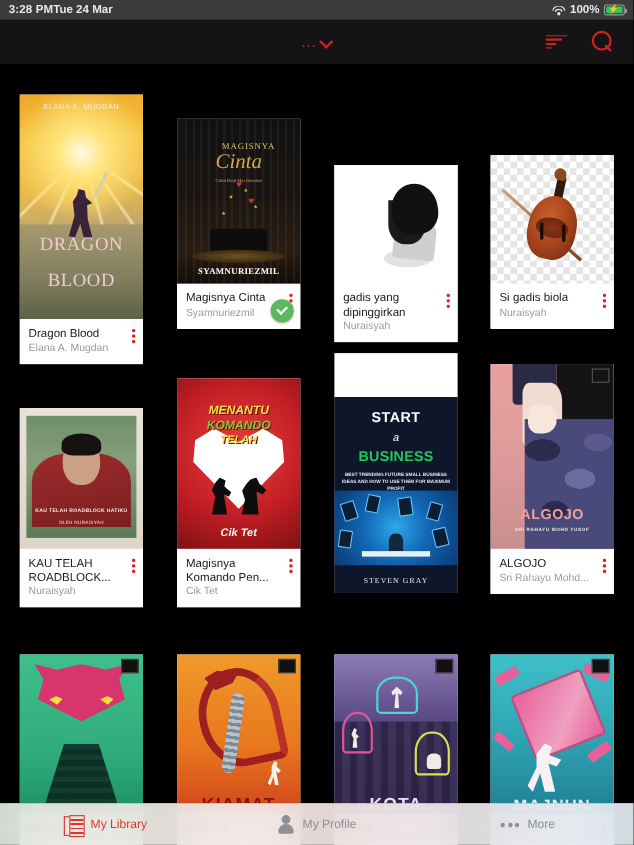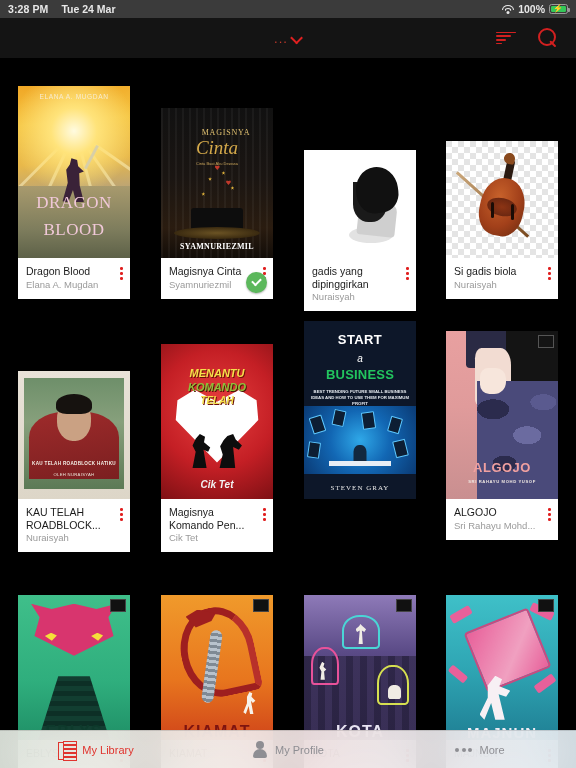--- a/index.html
+++ b/index.html
@@ -9,21 +9,21 @@
     font-family:"Liberation Sans", sans-serif;
     -webkit-font-smoothing:antialiased;
   }
 
   
   .statusbar{
     height:18px; background:#3b3b3b; color:#e8e8e8;
     display:flex; align-items:center; padding:0 8px;
     font-size:10.5px; position:relative; z-index:40;
   }
-  .sb-time{font-weight:bold; margin-right:13px; letter-spacing:.1px;}
+  .sb-time{font-weight:bold; margin-right:0; letter-spacing:.1px;}
   .sb-date{font-weight:bold;}
   .sb-right{margin-left:auto; display:flex; align-items:center; gap:4px;}
   .sb-pct{font-weight:bold; font-size:10.5px;}
   .wifi{width:12px;height:10px;position:relative;}
   .wifi i{position:absolute;left:50%;transform:translateX(-50%);
     border:1.2px solid #e8e8e8;border-bottom:none;border-radius:50% 50% 0 0/100% 100% 0 0;}
   .wifi i:nth-child(1){width:12px;height:5px;top:1px;}
   .wifi i:nth-child(2){width:7px;height:3px;top:4px;}
   .wifi i:nth-child(3){width:3px;height:3px;top:6.5px;background:#e8e8e8;border:none;border-radius:50%;}
   .batt{width:19px;height:10px;border:1px solid #9a9a9a;border-radius:2.5px;position:relative;padding:1px;}
@@ -296,21 +296,21 @@
         <span></span>
         <span></span>
       </span>
     <span class="search-icon"></span>
   </div>
 </div>
 
 <div class="grid">
 
   <div class="card" style="left:18px;top:28px;width:112px;">
-    <div class="cover c-dragon" style="height:172px;">
+    <div class="cover c-dragon" style="height:204px;">
       <div class="cv">
         <div class="ray" style="transform:rotate(-55deg)"></div>
           <div class="ray" style="transform:rotate(-35deg)"></div>
         <div class="ray" style="transform:rotate(-15deg)"></div>
           <div class="ray" style="transform:rotate(5deg)"></div>
         <div class="ray" style="transform:rotate(25deg)"></div>
           <div class="ray" style="transform:rotate(45deg)"></div>
         <div class="sun"></div>
           <div class="hill"></div>
           <div class="fig"></div>
@@ -444,21 +444,21 @@
       <div class="b-author">Cik Tet</div>
       <div class="kebab">
           <i></i>
           <i></i>
           <i></i>
         </div>
     </div>
   </div>
 
   <div class="card" style="left:304px;top:263px;width:112px;">
-    <div class="cover c-business" style="height:178px;">
+    <div class="cover c-business" style="height:178px;margin-top:40px;">
       <div class="cv">
         <div class="sbtop"></div>
         <div class="sbmid">
           <div class="tile" style="left:6%;top:14%;width:13px;height:17px;transform:rotate(-18deg)"></div>
           <div class="tile" style="left:26%;top:6%;width:12px;height:16px;transform:rotate(12deg)"></div>
           <div class="tile" style="left:52%;top:8%;width:13px;height:17px;transform:rotate(-8deg)"></div>
           <div class="tile" style="left:76%;top:16%;width:12px;height:16px;transform:rotate(16deg)"></div>
           <div class="tile" style="left:4%;top:52%;width:12px;height:16px;transform:rotate(8deg)"></div>
           <div class="tile" style="left:80%;top:50%;width:13px;height:17px;transform:rotate(-14deg)"></div>
           <div class="desk"></div>

